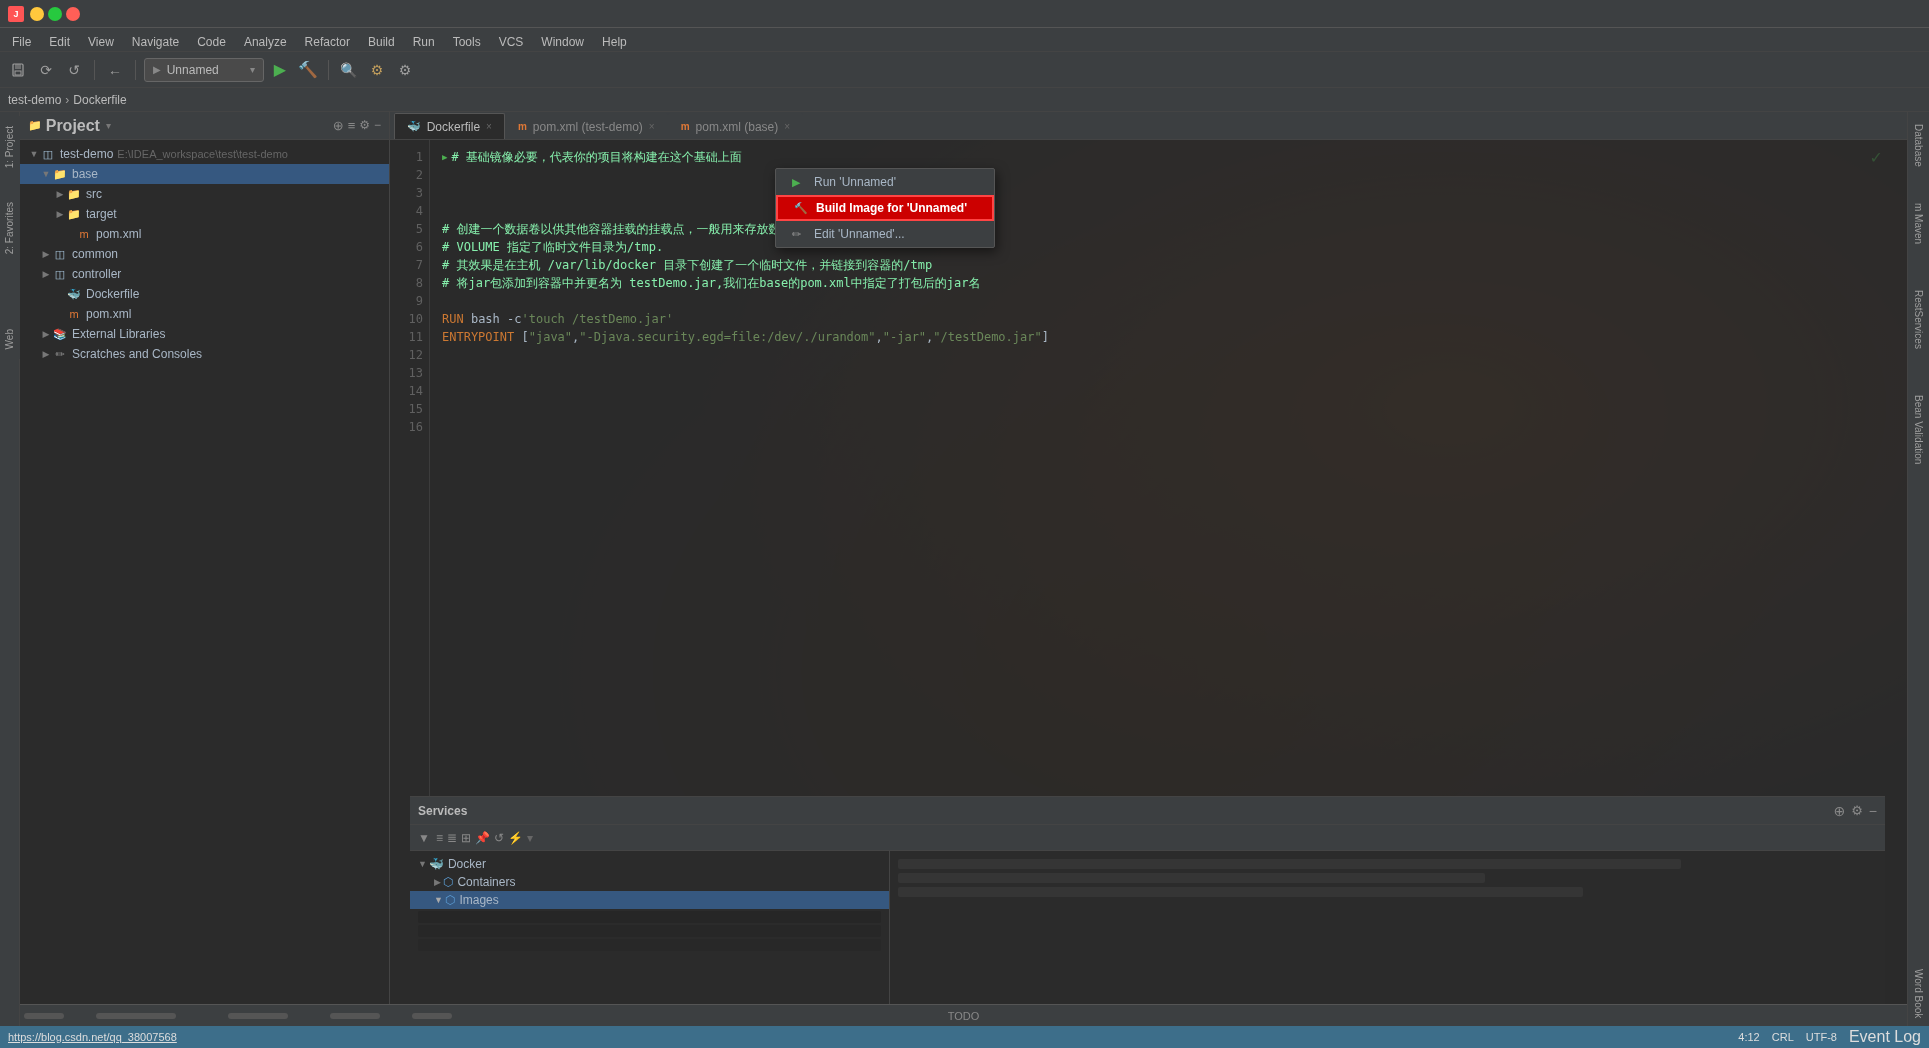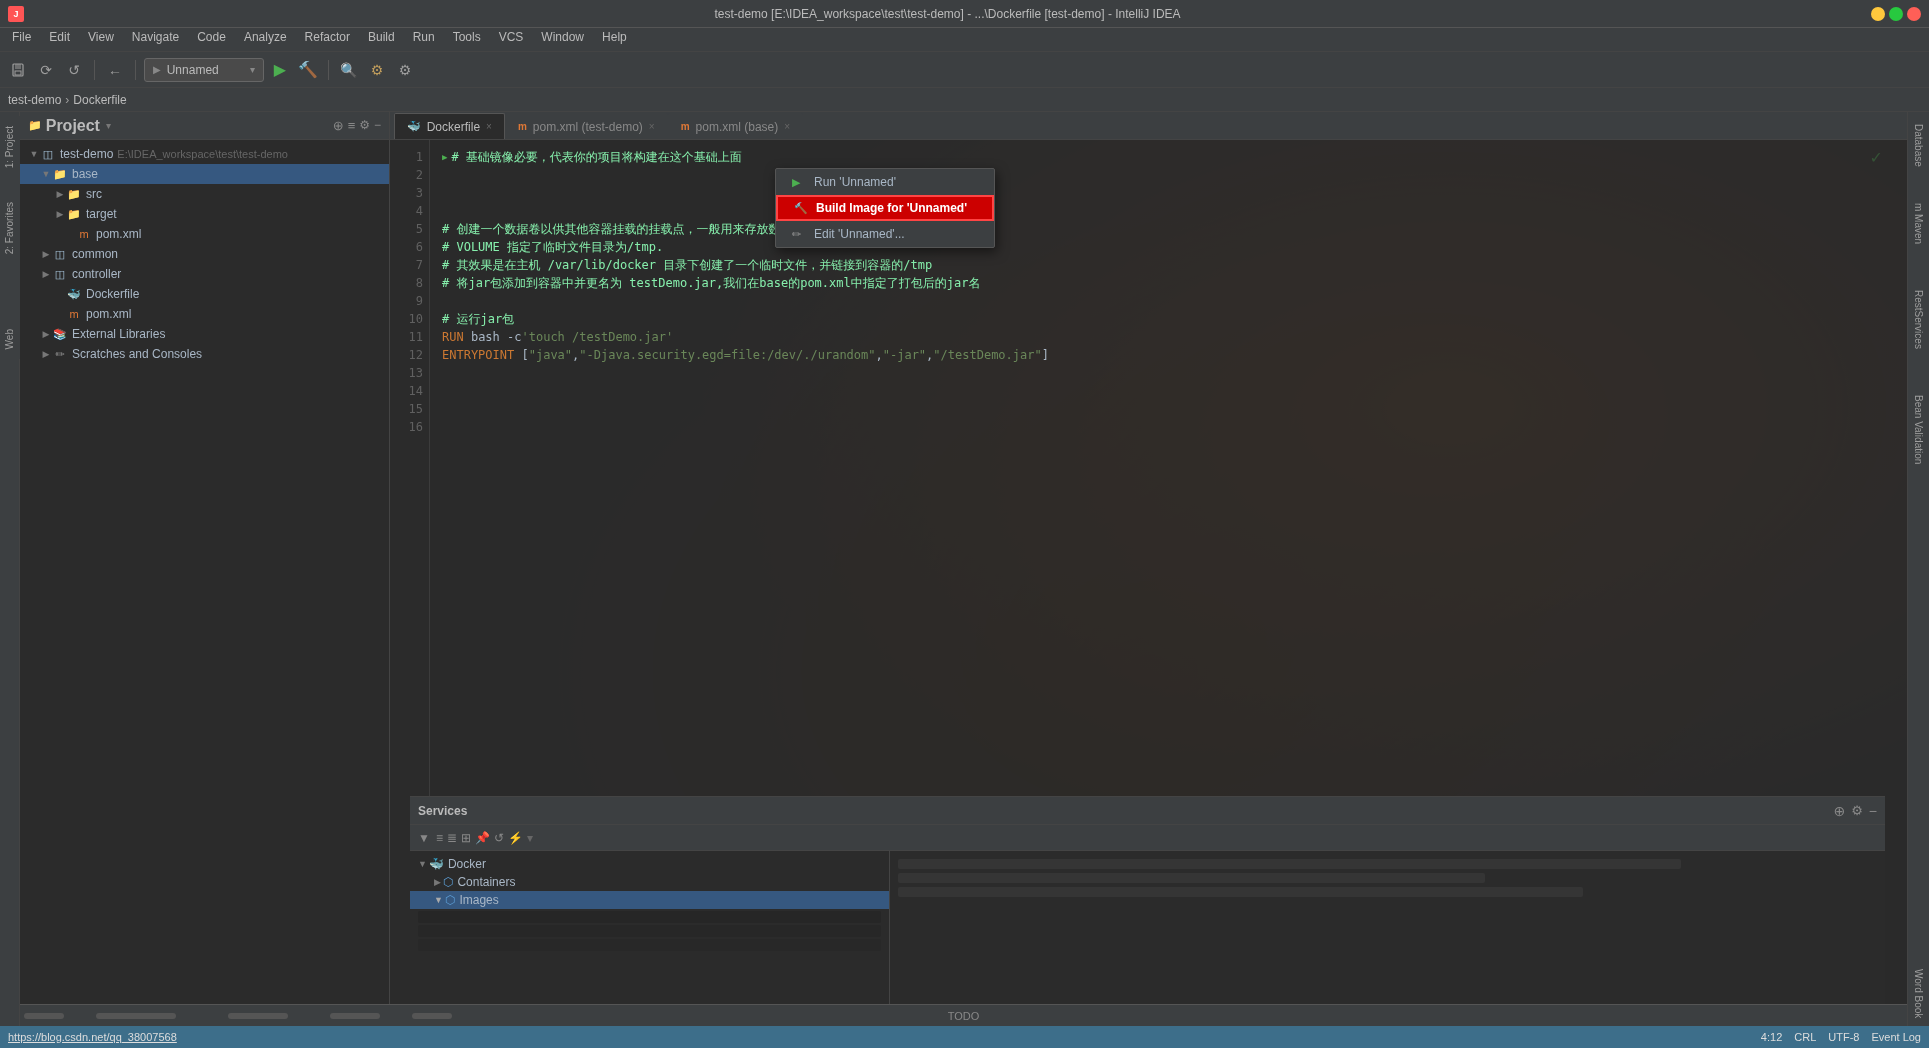--- a/index.html
+++ b/index.html
@@ -49,21 +49,21 @@
     }
     .win-btn.minimize { background: #ffc83d; }
     .win-btn.maximize { background: #27c93f; }
     .win-btn.close { background: #ff5f57; }
 
     
     #menu-bar {
       height: 24px;
       background: #3c3f41;
       display: flex;
-      align-items: flex-start;
+      align-items: flex-end;
       padding: 0 4px;
       gap: 2px;
       border-bottom: 1px solid #444;
     }
     .menu-item {
       padding: 2px 8px;
       font-size: 12px;
       color: #bbb;
       cursor: pointer;
       border-radius: 2px;
@@ -429,21 +429,20 @@
       overflow: hidden;
     }
   </style>
 </head>
 <body>
 
 <div id="title-bar">
   <div class="app-icon">
     <span style="font-size:9px;font-weight:bold;">J</span>
   </div>
-  <span id="title-text">test-demo [E:\IDEA_workspace\test\test-demo] - ...\Dockerfile [test-demo] - IntelliJ IDEA</span>
   <div class="win-controls">
     <div class="win-btn minimize"></div>
     <div class="win-btn maximize"></div>
     <div class="win-btn close"></div>
   </div>
 </div>
 
 <div id="menu-bar">
   <div class="menu-item">File</div>
   <div class="menu-item">Edit</div>
@@ -646,23 +645,20 @@
             <span class="code-comment"># VOLUME 指定了临时文件目录为/tmp.</span>
           </div>
           <div class="code-line">
             <span class="code-comment">#  其效果是在主机 /var/lib/docker 目录下创建了一个临时文件，并链接到容器的/tmp</span>
           </div>
           <div class="code-line">
             <span class="code-comment"># 将jar包添加到容器中并更名为 testDemo.jar,我们在base的pom.xml中指定了打包后的jar名</span>
           </div>
           <div class="code-line">&nbsp;</div>
           <div class="code-line">
-            <span class="code-comment"># 运行jar包</span>
-          </div>
-          <div class="code-line">
             <span class="code-keyword">RUN</span>
             <span>&nbsp;bash -c </span>
             <span class="code-string">'touch /testDemo.jar'</span>
           </div>
           <div class="code-line">
             <span class="code-keyword">ENTRYPOINT</span>
             <span>&nbsp;[</span>
             <span class="code-string">"java"</span>
             <span>,</span>
             <span class="code-string">"-Djava.security.egd=file:/dev/./urandom"</span>
@@ -769,15 +765,15 @@
   </div>
   <div style="position:absolute;left:50%;transform:translateX(-50%);font-size:11px;color:#888;">TODO</div>
 </div>
 
 <div id="status-bar" style="position:fixed;bottom:0;left:0;right:0;height:22px;background:#3d6e8a;display:flex;align-items:center;padding:0 8px;gap:12px;z-index:100;">
   <span style="font-size:11px;color:#ddd;cursor:pointer;text-decoration:underline;">https://blog.csdn.net/qq_38007568</span>
   <div class="status-right" style="margin-left:auto;display:flex;gap:12px;align-items:center;">
     <span style="font-size:11px;color:#ddd;cursor:pointer;">4:12</span>
     <span style="font-size:11px;color:#ddd;cursor:pointer;">CRL</span>
     <span style="font-size:11px;color:#ddd;cursor:pointer;">UTF-8</span>
-    <span style="font-size:11px;color:#ddd;cursor:pointer;">Event Log</span>
+    <span style="font-size:16px;color:#ddd;cursor:pointer;">Event Log</span>
   </div>
 </div>
 
 </body></html>

